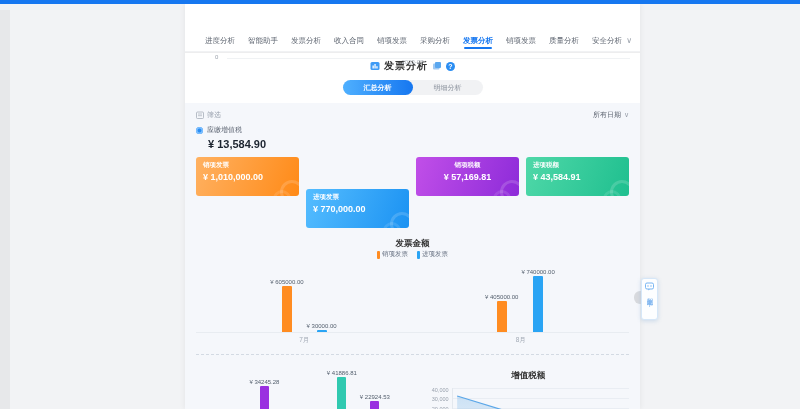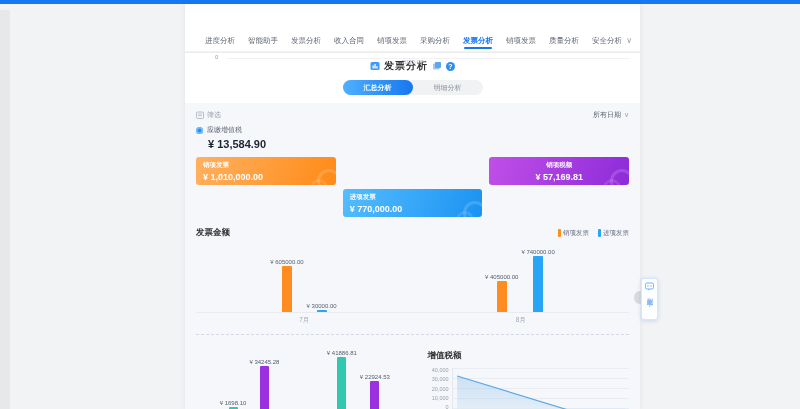--- a/index.html
+++ b/index.html
@@ -43,27 +43,27 @@
   .tb-right { color:#5d6470; }
   .chev-sm { font-size:7px; color:#9aa1ab; }
 
   .kpi { margin-top:5px; }
   .kpi-row { display:flex; align-items:center; gap:4px; }
   .kpi-dot { width:7px; height:7px; border-radius:50%; background:#2a8df2; box-shadow:inset 0 0 0 1.5px #7fc0ff; }
   .kpi-label { font-size:7px; color:#5a6270; }
   .kpi-value { font-size:11px; font-weight:bold; color:#1c2430; margin:3px 0 0 12px; }
 
   .cards { display:flex; gap:7px; margin-top:7px; }
-  .card { flex:1; height:28px; border-radius:3px; padding:4px 7px; color:#fff; position:relative; overflow:hidden; }
+  .card { flex:1; height:39px; border-radius:3px; padding:4px 7px; color:#fff; position:relative; overflow:hidden; }
   .card-label { font-size:6.5px; font-weight:bold; opacity:.95; position:relative; z-index:2; }
   .card-value { font-size:9px; font-weight:bold; margin-top:2px; position:relative; z-index:2; }
   .wm { position:absolute; right:-5px; bottom:-8px; width:24px; height:24px; border:3px solid rgba(255,255,255,.16); border-radius:50%; }
   .wm2 { position:absolute; right:8px; bottom:-12px; width:18px; height:18px; border:3px solid rgba(255,255,255,.12); border-radius:50%; }
 
-  .chart-head { display:flex; justify-content:space-between; align-items:center; }
+  .chart-head { display:flex; justify-content:center; align-items:center;flex-direction:column; }
   .chart-title { font-size:8.5px; font-weight:bold; color:#333; }
   .legend { display:flex; gap:9px; }
   .lg-item { display:flex; align-items:center; gap:2px; cursor:pointer; }
   .lg-mark { width:3px; height:8px; border-radius:1px; }
   .lg-text { font-size:6.5px; color:#667081; }
 
   .chart1 { margin-top:10px; }
   .plot { display:flex; justify-content:space-around; align-items:flex-end; border-bottom:1px solid #e8ecf1; }
   .bars { display:flex; align-items:flex-end; gap:3px; }
   .bar-wrap { display:flex; flex-direction:column; align-items:center; justify-content:flex-end; }
@@ -183,20 +183,26 @@
                  <div class="card-value">¥ 770,000.00</div>
                  <div class="wm"></div>
                  <div class="wm2"></div>
           </div>
           <div class="card" style="background: linear-gradient(110deg, rgb(193, 79, 232), rgb(141, 43, 217)); text-align: center;">
             <div class="card-label">销项税额</div>
                  <div class="card-value">¥ 57,169.81</div>
                  <div class="wm"></div>
                  <div class="wm2"></div>
           </div>
+          <div class="card" style="background: linear-gradient(110deg, rgb(79, 216, 168), rgb(31, 191, 143));">
+            <div class="card-label">进项税额</div>
+                 <div class="card-value">¥ 43,584.91</div>
+                 <div class="wm"></div>
+                 <div class="wm2"></div>
+          </div>
         </div>
 
       <div class="chart1">
         <div class="chart-head">
           <span class="chart-title">发票金额</span>
           <div class="legend">
               <span class="lg-item">
                 <span class="lg-mark" style="background:#ff8c21"></span>
                     <span class="lg-text">销项发票</span>
               </span>

